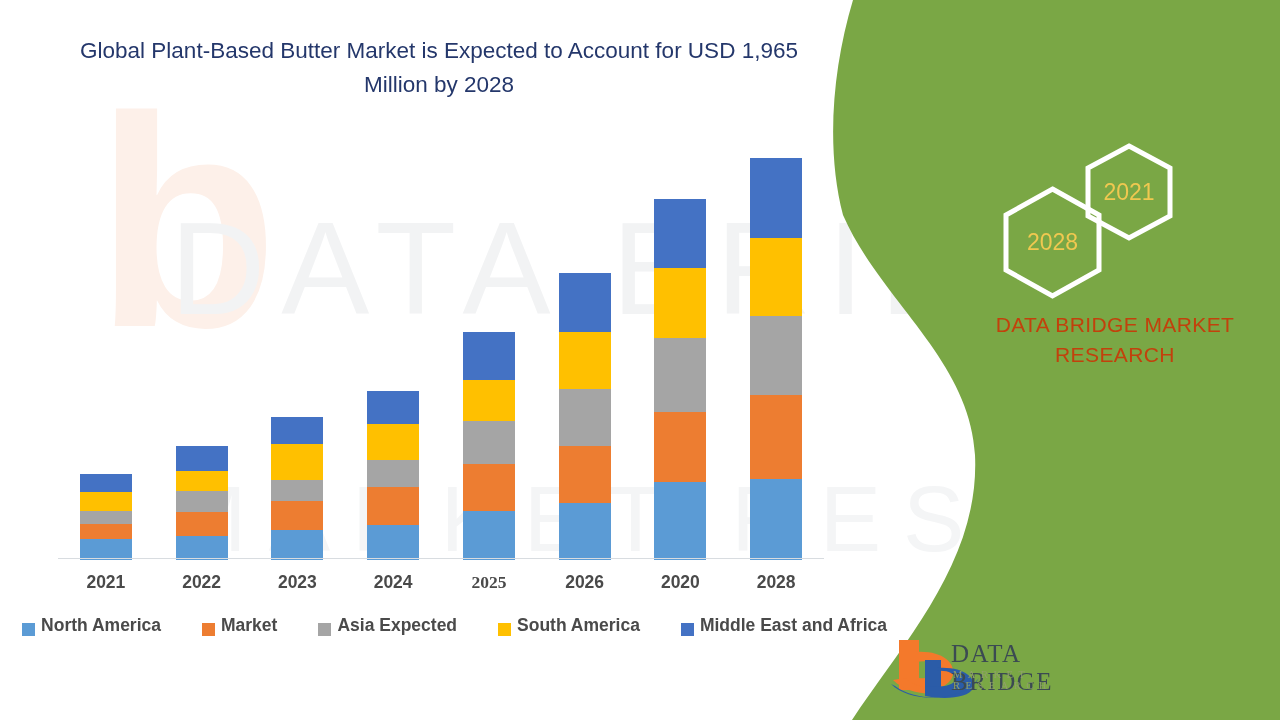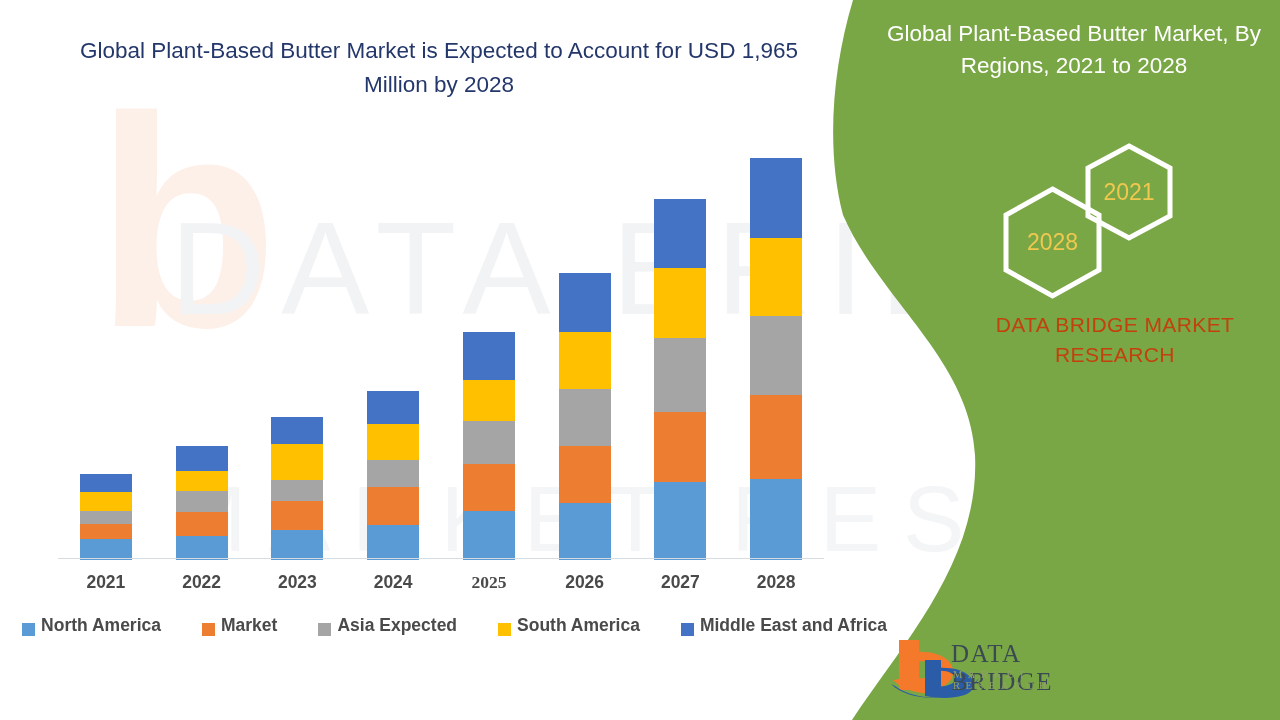--- a/index.html
+++ b/index.html
@@ -185,21 +185,21 @@
       </div>
     </div>
   <div class="axis-line"></div>
   <div class="xlabels" id="xlabels">
       <div class="xlabel" style="left: 0px; width: 95.75px;">2021</div>
       <div class="xlabel" style="left: 95.75px; width: 95.75px;">2022</div>
       <div class="xlabel" style="left: 191.5px; width: 95.75px;">2023</div>
       <div class="xlabel" style="left: 287.25px; width: 95.75px;">2024</div>
       <div class="xlabel" style="left: 383px; width: 95.75px; font-family: Liberation Serif, serif;">2025</div>
       <div class="xlabel" style="left: 478.75px; width: 95.75px;">2026</div>
-      <div class="xlabel" style="left: 574.5px; width: 95.75px;">2027</div>
+      <div class="xlabel" style="left: 574.5px; width: 95.75px;">2020</div>
       <div class="xlabel" style="left: 670.25px; width: 95.75px;">2028</div>
     </div>
   <div class="legend" id="legend">
       <div class="legend-item">
         <span class="legend-swatch" style="background: rgb(91, 155, 213);"></span>
         <span class="legend-label">North America</span>
       </div>
       <div class="legend-item">
         <span class="legend-swatch" style="background: rgb(237, 125, 49);"></span>
         <span class="legend-label">Market</span>
@@ -220,21 +220,20 @@
 
   <div class="green-panel">
     <svg width="1280" height="720" viewBox="0 0 1280 720">
       <path d="M 853 0 L 1280 0 L 1280 720 L 852 720
                C 905 640, 980 560, 975 455
                C 970 360, 880 300, 843 215
                C 826 150, 832 70, 853 0 Z" fill="#7aa745"></path>
     </svg>
   </div>
 
-  <div class="panel-title">Global Plant-Based Butter Market, By Regions, 2021 to 2028</div>
 
   <div class="hex" id="hex-2028">
     <svg width="105" height="115" viewBox="0 0 105 115" style="position:absolute;left:0;top:0;">
       <polygon points="52.5,4 99,30 99,85 52.5,111 6,85 6,30" fill="none" stroke="#ffffff" stroke-width="5"></polygon>
     </svg>
     <span>2028</span>
   </div>
 
   <div class="hex" id="hex-2021">
     <svg width="92" height="100" viewBox="0 0 92 100" style="position:absolute;left:0;top:0;">

